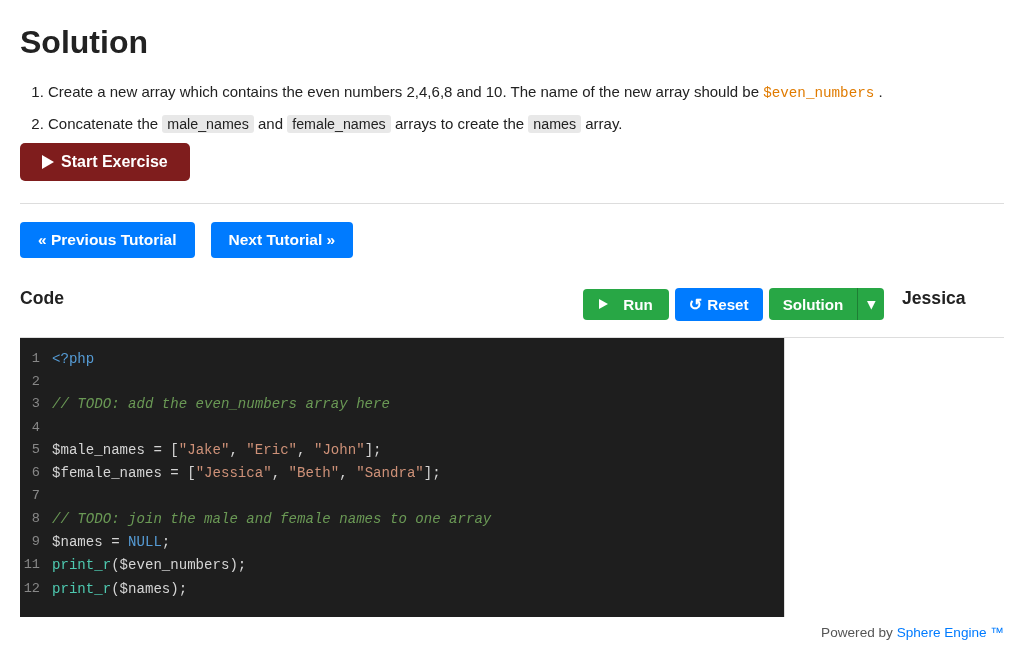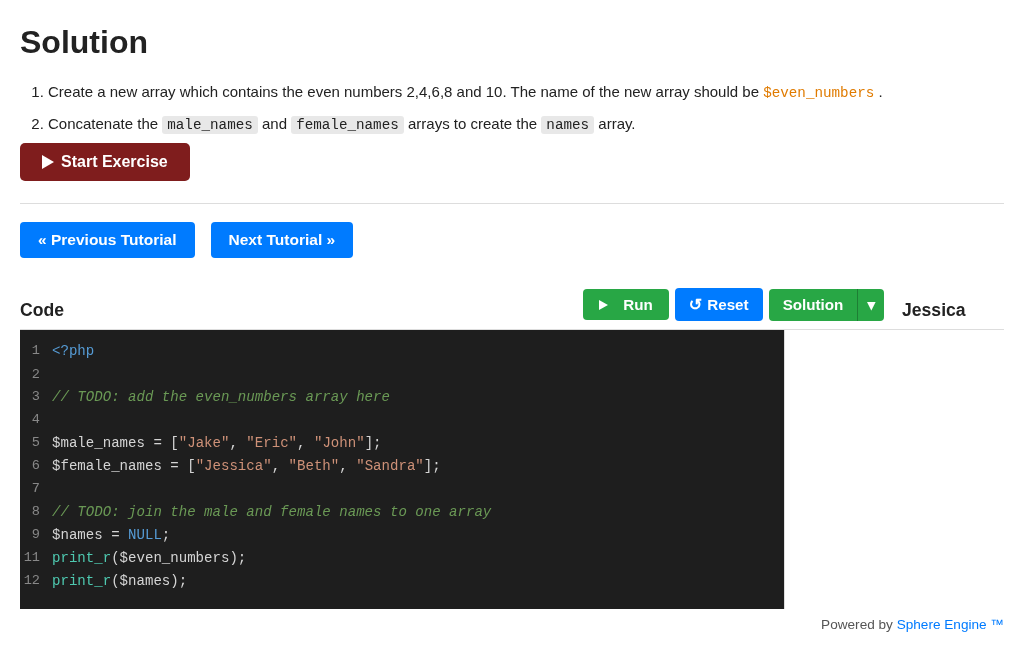--- a/index.html
+++ b/index.html
@@ -24,21 +24,21 @@
       padding-left: 28px;
       line-height: 1.7;
     }
     .exercise-list li {
       margin-bottom: 6px;
     }
     code.inline {
       background: #e8e8e8;
       border-radius: 3px;
       padding: 1px 5px;
-      font-family: Liberation Mono, monospace;
+      font-family: Liberation Sans, sans-serif;
       font-size: 0.95em;
     }
     .orange-code {
       color: #e07b00;
       font-family: 'Courier New', monospace;
       font-size: 0.95em;
     }
     .start-exercise-btn {
       background: #7f1d1d;
       color: #fff;
@@ -202,22 +202,22 @@
       color: #555;
       margin-top: 8px;
       padding-bottom: 4px;
     }
     .powered-by a {
       color: #007bff;
       text-decoration: none;
     }
     .toolbar-row {
       display: flex;
-      align-items: flex-end;
-      padding: 8px 0 8px 0;
+      align-items: flex-start;
+      padding: 8px 0 16px 0;
     }
   </style>
 </head>
 <body>
 
 <div class="page-container">
   <h1>Solution</h1>
 
   <ol class="exercise-list">
     <li>

